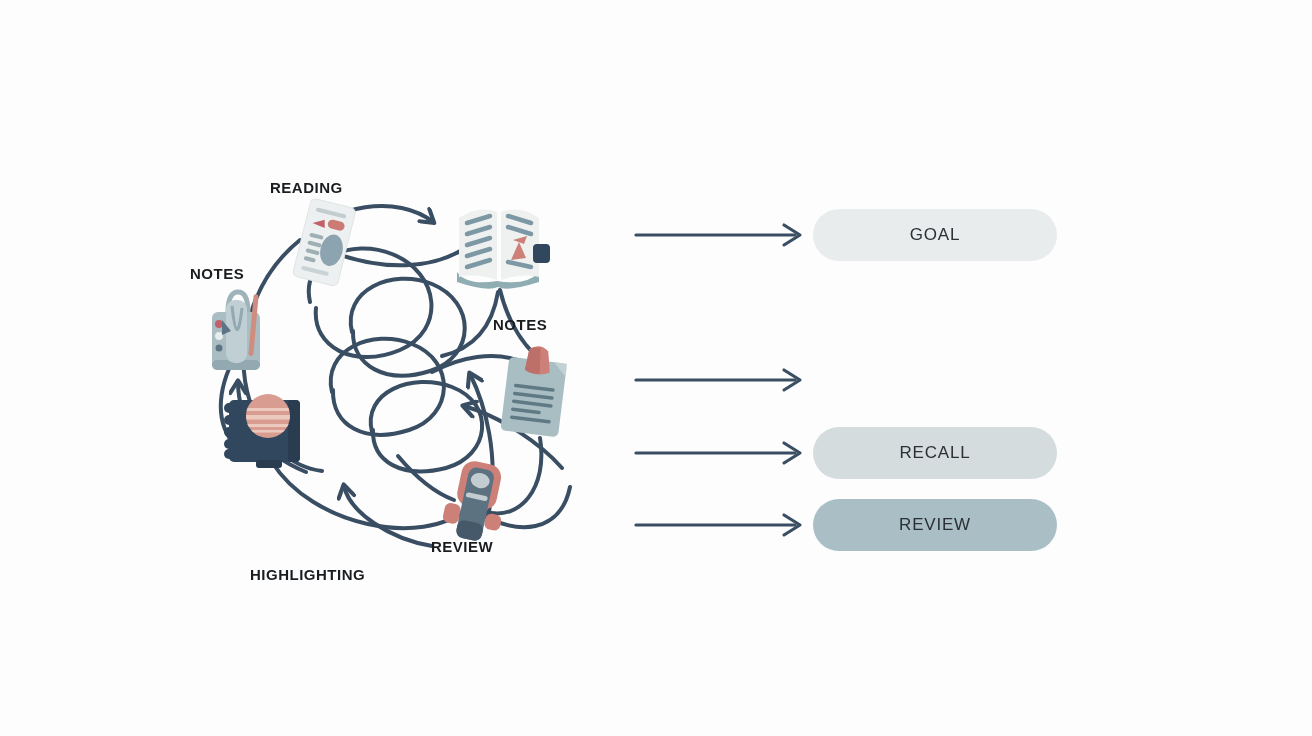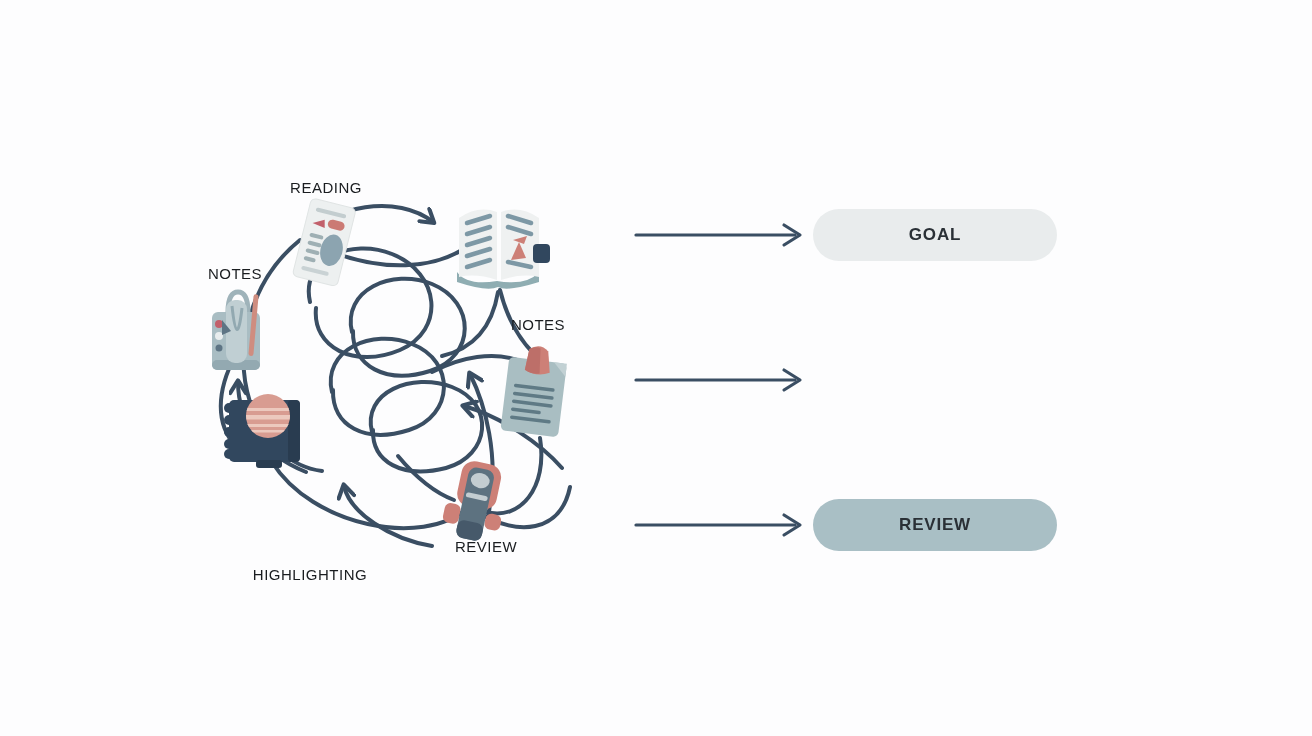--- a/index.html
+++ b/index.html
@@ -13,32 +13,32 @@
     background:var(--background);
     font-family:"Liberation Sans", sans-serif;
     width:1312px;height:736px;overflow:hidden;
   }
   .canvas{position:relative;width:1312px;height:736px;background:var(--background);}
   .overlay{position:absolute;left:0;top:0;}
   .ink path, .ink line{stroke:var(--arrow,#3a4e63);}
   .dlabel{
     position:absolute;
     color:var(--label-text);
-    font-size:15px;font-weight:400;letter-spacing:.5px;
-    text-align:center;white-space:nowrap;
+    font-size:15px;font-weight:700;letter-spacing:.5px;
+    white-space:nowrap;
   }
   .icon{position:absolute;}
   .step-row{position:absolute;left:633px;display:flex;align-items:center;height:52px;}
   .step-arrow{width:180px;height:52px;flex:0 0 180px;}
   .step-arrow line,.step-arrow path{stroke:var(--arrow,#3a4e63);}
   .pill{
     width:244px;height:52px;border-radius:26px;
     display:flex;align-items:center;justify-content:center;
     color:var(--pill-text);
-    font-size:17px;font-weight:700;letter-spacing:.8px;
+    font-size:17px;font-weight:400;letter-spacing:.8px;
     white-space:nowrap;
   }
 </style>
 </head>
 <body>
 
 <div class="canvas">
 
   <svg class="overlay ink" width="1312" height="736" viewBox="0 0 1312 736">
     <defs>
@@ -186,20 +186,29 @@
 
   <div class="step-row" style="top:354px">
     <svg class="step-arrow" viewBox="0 0 180 52">
       <g fill="none" stroke-width="3.2" stroke-linecap="round" stroke-linejoin="round">
         <line x1="3" y1="26" x2="162" y2="26"></line>
           <path d="M151 16 L167 26 L151 36"></path>
       </g>
     </svg>
   </div>
 
+  <div class="step-row" style="top:427px">
+    <svg class="step-arrow" viewBox="0 0 180 52">
+      <g fill="none" stroke-width="3.2" stroke-linecap="round" stroke-linejoin="round">
+        <line x1="3" y1="26" x2="162" y2="26"></line>
+          <path d="M151 16 L167 26 L151 36"></path>
+      </g>
+    </svg>
+    <div class="pill" style="background-color: rgb(212, 220, 222);">RECALL</div>
+  </div>
 
   <div class="step-row" style="top:499px">
     <svg class="step-arrow" viewBox="0 0 180 52">
       <g fill="none" stroke-width="3.2" stroke-linecap="round" stroke-linejoin="round">
         <line x1="3" y1="26" x2="162" y2="26"></line>
           <path d="M151 16 L167 26 L151 36"></path>
       </g>
     </svg>
     <div class="pill" style="background-color: rgb(169, 191, 197);">REVIEW</div>
   </div>

